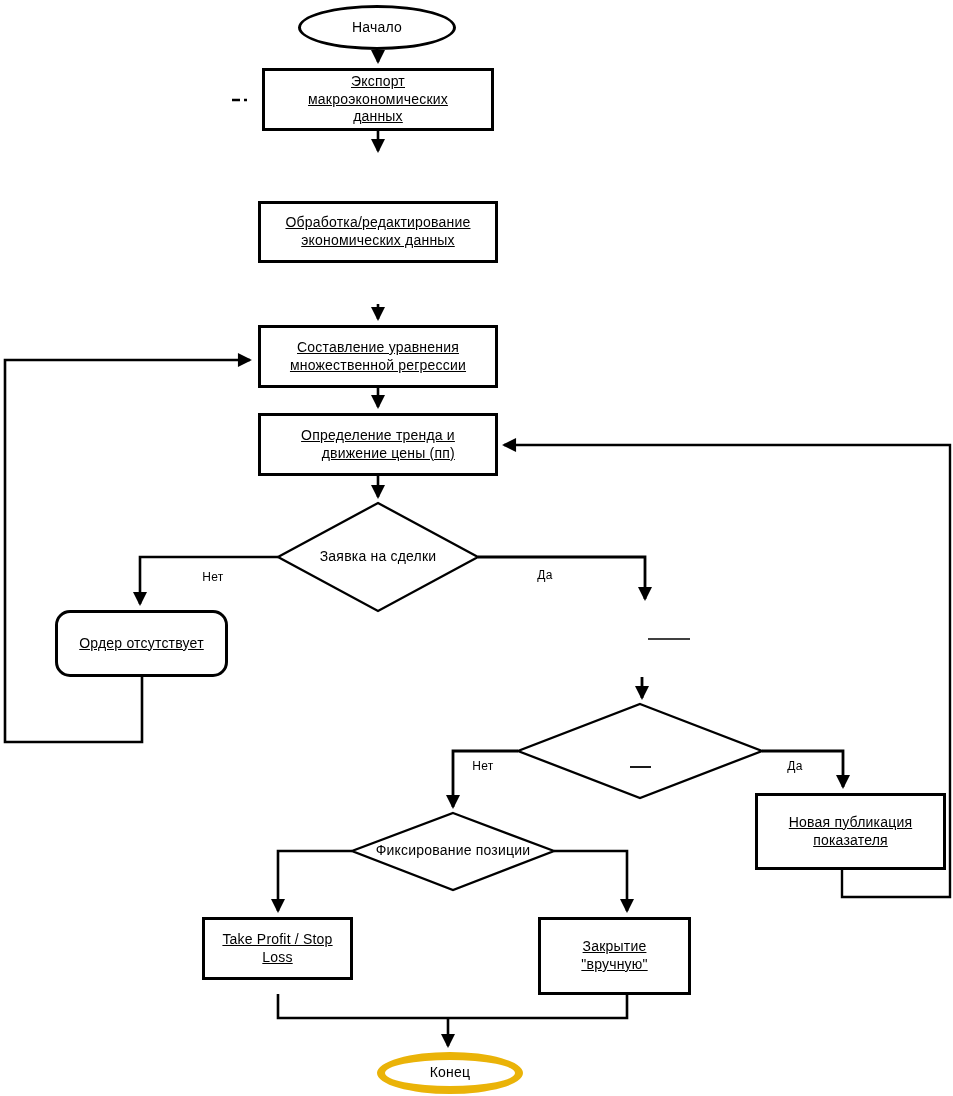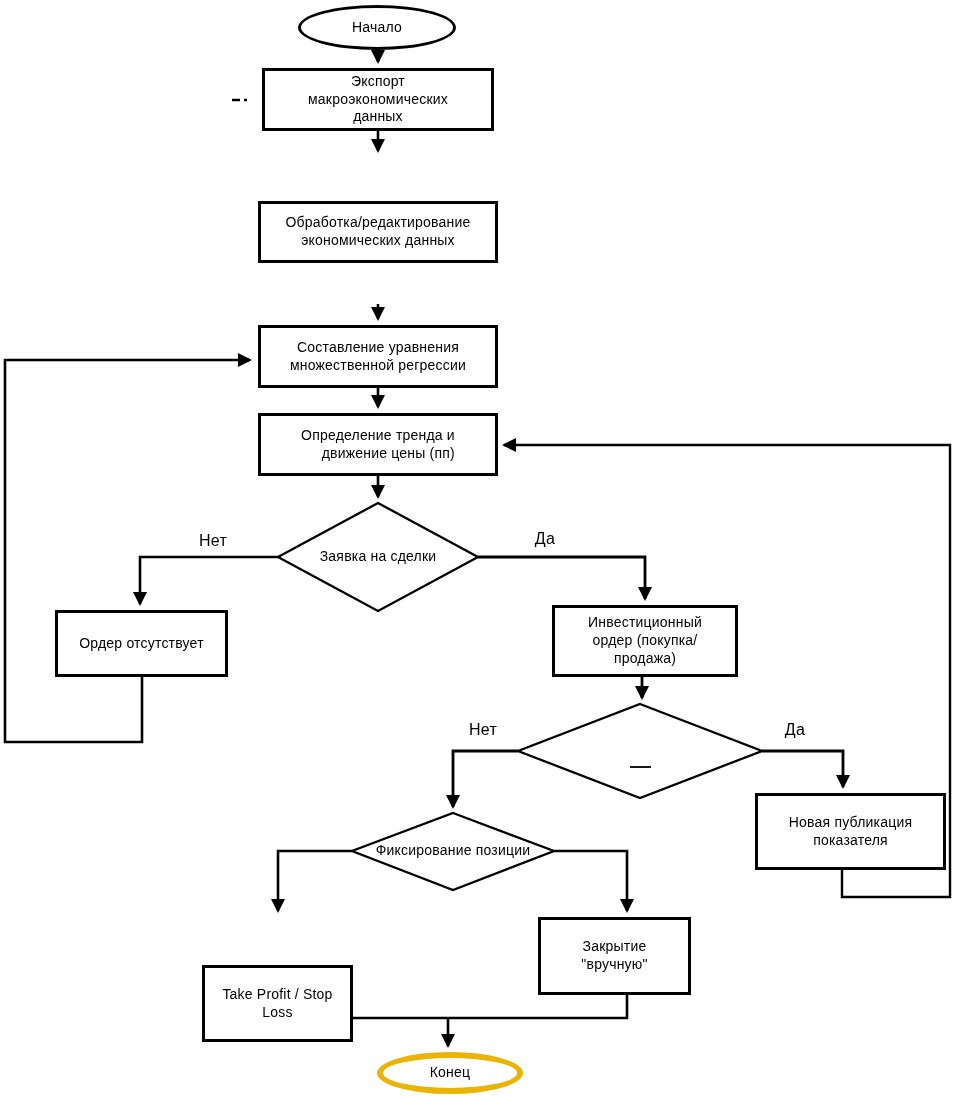--- a/index.html
+++ b/index.html
@@ -14,29 +14,29 @@
   .layer{position:absolute;left:0;top:0;width:953px;height:1096px;}
   .node{
     position:absolute;
     display:flex;align-items:center;justify-content:center;
     text-align:center;
     white-space:pre-line;
     font-size:14px;line-height:1.28;
     letter-spacing:.2px;
     box-sizing:border-box;
   }
-  .box{border:3px solid #000;background:#fff;}
+  .box{border:3px solid #000;background:#fff;text-decoration:underline;}
   .oval{background:#fff;border-radius:50%;}
   .oval.start{border:3px solid #000;}
-  .oval.end{border:6px solid #eab308;text-align:center;}
+  .oval.end{border:8px solid #eab308;text-align:center;}
   .dlabel{background:transparent;}
   .elabel{
     position:absolute;
     display:flex;align-items:center;justify-content:center;
-    font-size:16px;letter-spacing:.3px;
+    font-size:12px;letter-spacing:.3px;margin-top:36px;
   }
 </style>
 </head>
 <body>
 
 <div class="stage">
 
   <svg class="layer" viewBox="0 0 953 1096" aria-hidden="true">
     <defs>
       <marker id="arr" markerUnits="userSpaceOnUse" markerWidth="15" markerHeight="14" viewBox="0 0 10 10" refX="8.6" refY="5" orient="auto">
@@ -84,27 +84,24 @@
 
   <div class="node box" style="left:262px;top:68px;width:232px;height:63px;"><span>Экспорт
 макроэкономических
 данных</span></div>
   <div class="node box" style="left:258px;top:157px;width:240px;height:62px;margin-top:44px;"><span>Обработка/редактирование
 экономических данных</span></div>
   <div class="node box" style="left:258px;top:325px;width:240px;height:63px;"><span>Составление уравнения
 множественной регрессии</span></div>
   <div class="node box" style="left:258px;top:413px;width:240px;height:63px;text-align:right;"><span>Определение тренда и
 движение цены (пп)</span></div>
-  <div class="node box" style="left:55px;top:610px;width:173px;height:67px;"><span>Ордер отсутствует</span></div>
-  <div class="node box" style="left:552px;top:605px;width:186px;height:72px;"><span>Инвестиционный
-ордер (покупка/
-продажа)</span></div>
+  <div class="node box" style="left:55px;top:610px;width:173px;height:67px;border-radius:15px;"><span>Ордер отсутствует</span></div>
   <div class="node box" style="left:755px;top:793px;width:191px;height:77px;"><span>Новая публикация
 показателя</span></div>
-  <div class="node box" style="left:202px;top:917px;width:151px;height:77px;margin-top:48px;"><span>Take Profit / Stop
+  <div class="node box" style="left:202px;top:917px;width:151px;height:63px;"><span>Take Profit / Stop
 Loss</span></div>
   <div class="node box" style="left:538px;top:917px;width:153px;height:78px;"><span>Закрытие
 "вручную"</span></div>
 
   <div class="node dlabel" style="left:283px;top:543px;width:190px;height:28px;">Заявка на сделки</div>
   <div class="node dlabel" style="left:351px;top:838px;width:204px;height:26px;">Фиксирование позиции</div>
 
   <div class="elabel" style="left:187px;top:530px;width:52px;height:22px;">Нет</div>
   <div class="elabel" style="left:519px;top:528px;width:52px;height:22px;">Да</div>
   <div class="elabel" style="left:457px;top:719px;width:52px;height:22px;">Нет</div>

